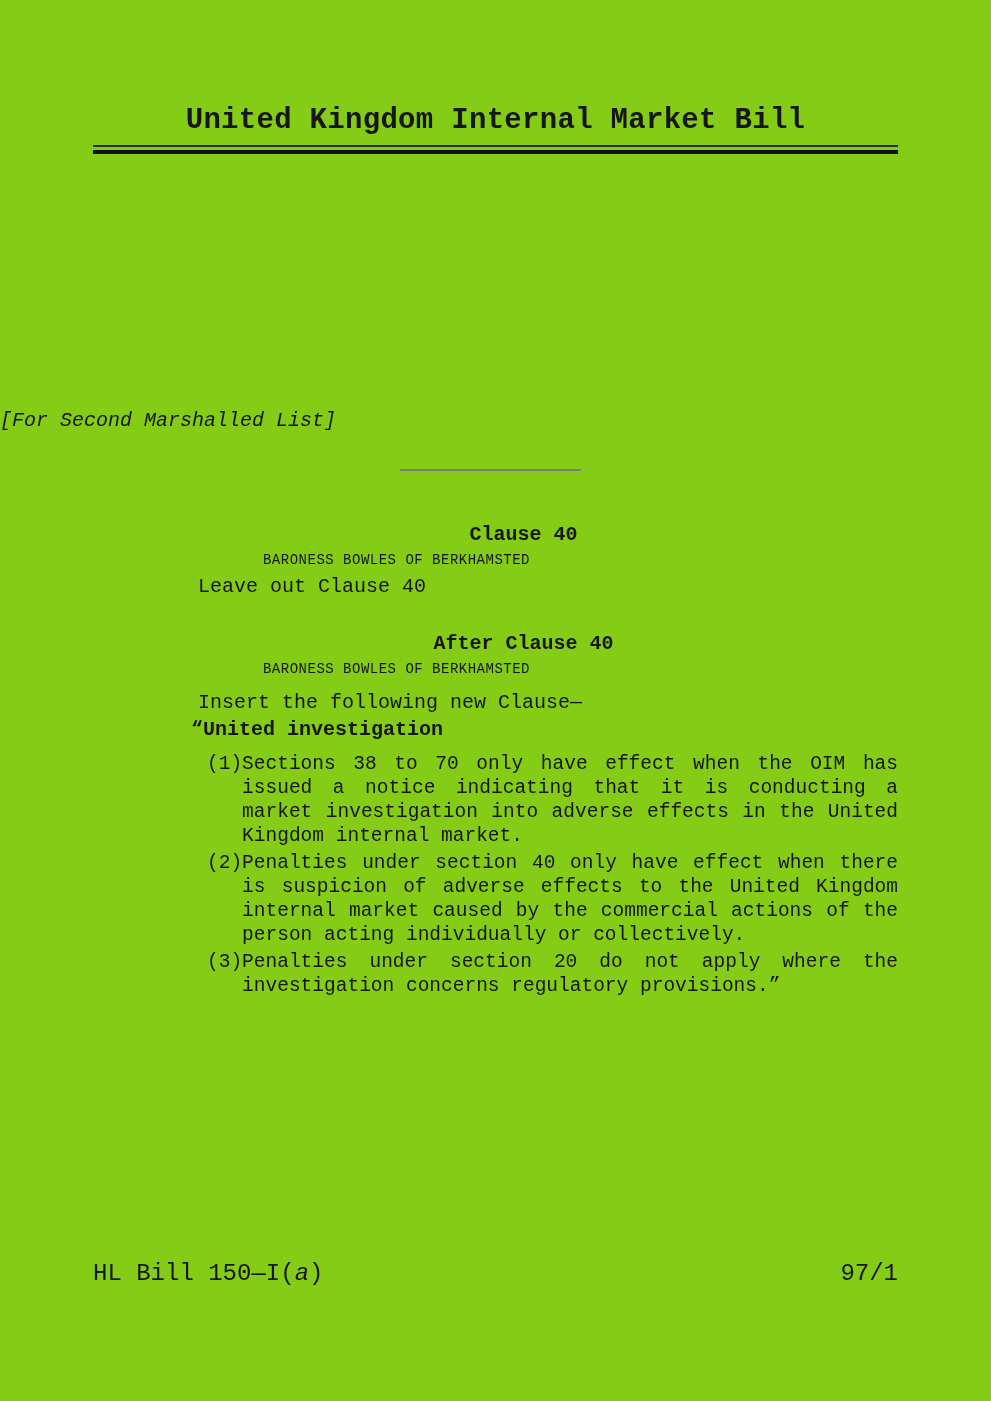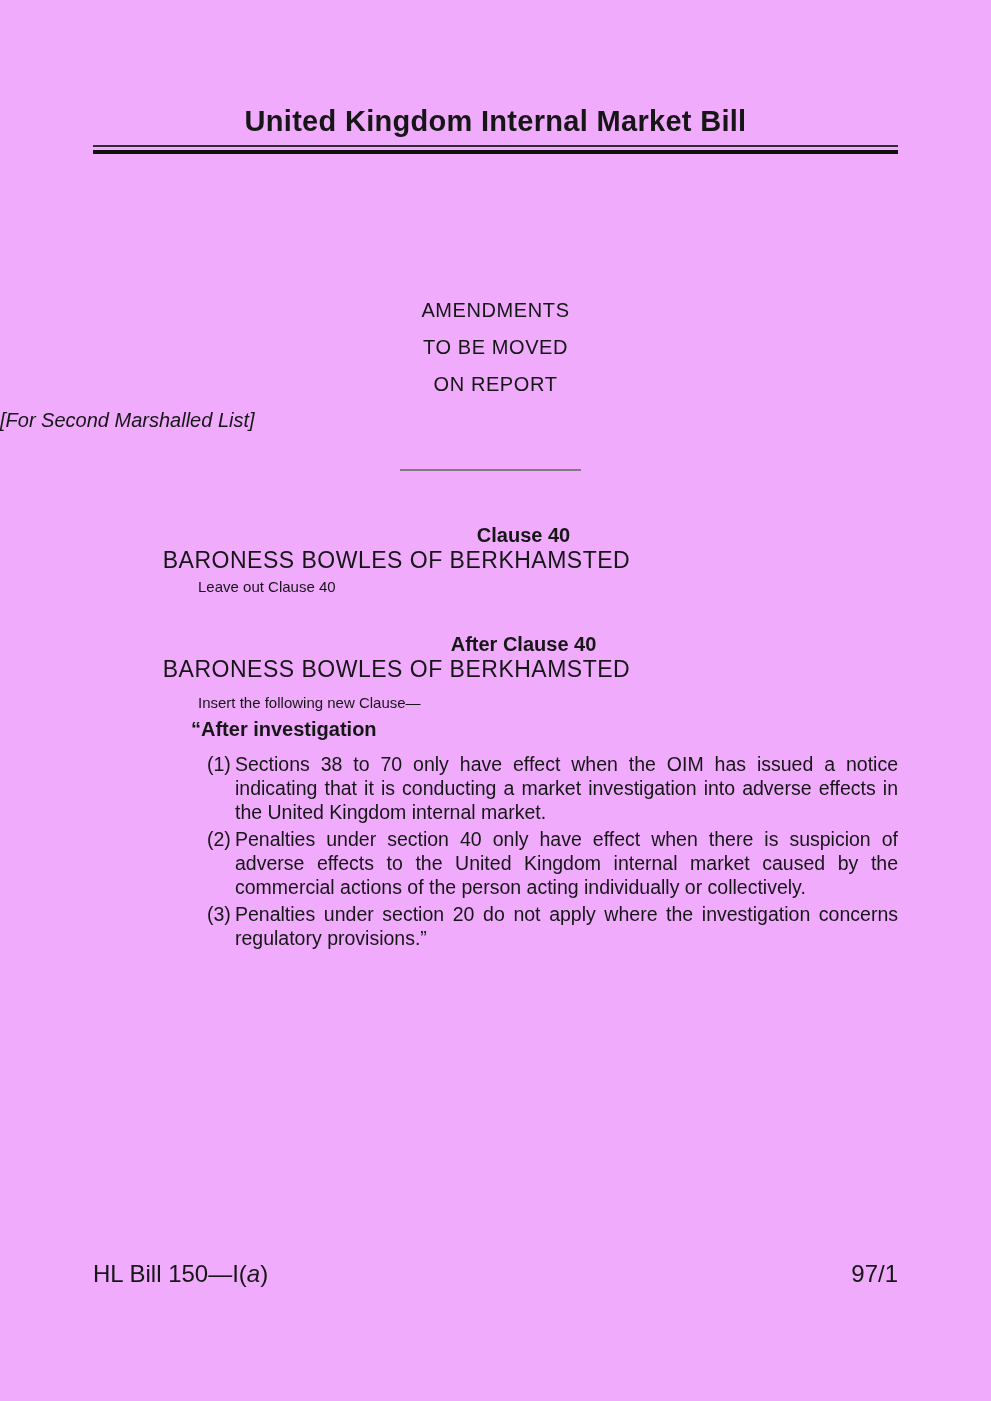--- a/index.html
+++ b/index.html
@@ -1,21 +1,21 @@
 <!DOCTYPE html>
 <html><head>
 <meta charset="utf-8">
 <style>
   html, body { margin: 0; padding: 0; background: #ffffff; }
   .page {
     position: relative;
     width: 991px;
     height: 1401px;
-    background: #f0abfc;
-    font-family: Liberation Sans, sans-serif;
+    background: #84cc16;
+    font-family: Liberation Mono, monospace;
     color: #161616;
     overflow: hidden;
   }
   .abs { position: absolute; }
 
   .doc-title {
     top: 104px; left: 0; width: 991px;
     text-align: center;
     font-size: 29px; line-height: 34px;
     font-weight: 700;
@@ -52,29 +52,29 @@
     font-size: 20px; line-height: 26px;
     font-weight: 700;
     margin: 16px;
   }
   .clause-heading.first  { top: 506px; }
   .clause-heading.second { top: 615px; }
 
   .mover-name {
     left: 0; width: 793px;
     text-align: center;
-    font-size: 23px; line-height: 23px;
+    font-size: 14px; line-height: 23px;
     letter-spacing: 0.5px;
   }
   .mover-name.first  { top: 549px; }
   .mover-name.second { top: 658px; }
 
   .instruction {
     left: 198px; right: 93px;
-    font-size: 15px; line-height: 25px;
+    font-size: 20px; line-height: 25px;
   }
   .instruction.first  { top: 574px; }
   .instruction.second { top: 690px; }
 
   .new-clause-title {
     top: 717px; left: 191px; right: 93px;
     font-size: 20px; line-height: 25px;
     font-weight: 700;
   }
 
@@ -100,39 +100,34 @@
   .italic { font-style: italic; }
 </style>
 </head>
 <body>
 
 <div class="page">
 
   <h1 class="abs doc-title">United Kingdom Internal Market Bill</h1>
   <div class="abs title-rule"></div>
 
-  <div class="abs front-heads">
-    <div class="front-line">AMENDMENTS</div>
-    <div class="front-line">TO BE MOVED</div>
-    <div class="front-line">ON REPORT</div>
-  </div>
 
   <div class="abs marshalled-note">[For Second Marshalled List]</div>
 
   <div class="abs short-divider"></div>
 
   <h2 class="abs clause-heading first">Clause 40</h2>
   <div class="abs mover-name first">BARONESS BOWLES OF BERKHAMSTED</div>
   <div class="abs instruction first">Leave out Clause 40</div>
 
   <h2 class="abs clause-heading second">After Clause 40</h2>
   <div class="abs mover-name second">BARONESS BOWLES OF BERKHAMSTED</div>
   <div class="abs instruction second">Insert the following new Clause—</div>
 
-  <div class="abs new-clause-title">“After investigation</div>
+  <div class="abs new-clause-title">“United investigation</div>
 
   <div class="abs subsections">
     <div class="subsection">
       <span class="subsection-number">(1)</span>
       <span class="subsection-text">Sections 38 to 70 only have effect when the OIM has issued a notice indicating that it is conducting a market investigation into adverse effects in the United Kingdom internal market.</span>
     </div>
     <div class="subsection">
       <span class="subsection-number">(2)</span>
       <span class="subsection-text">Penalties under section 40 only have effect when there is suspicion of adverse effects to the United Kingdom internal market caused by the commercial actions of the person acting individually or collectively.</span>
     </div>

